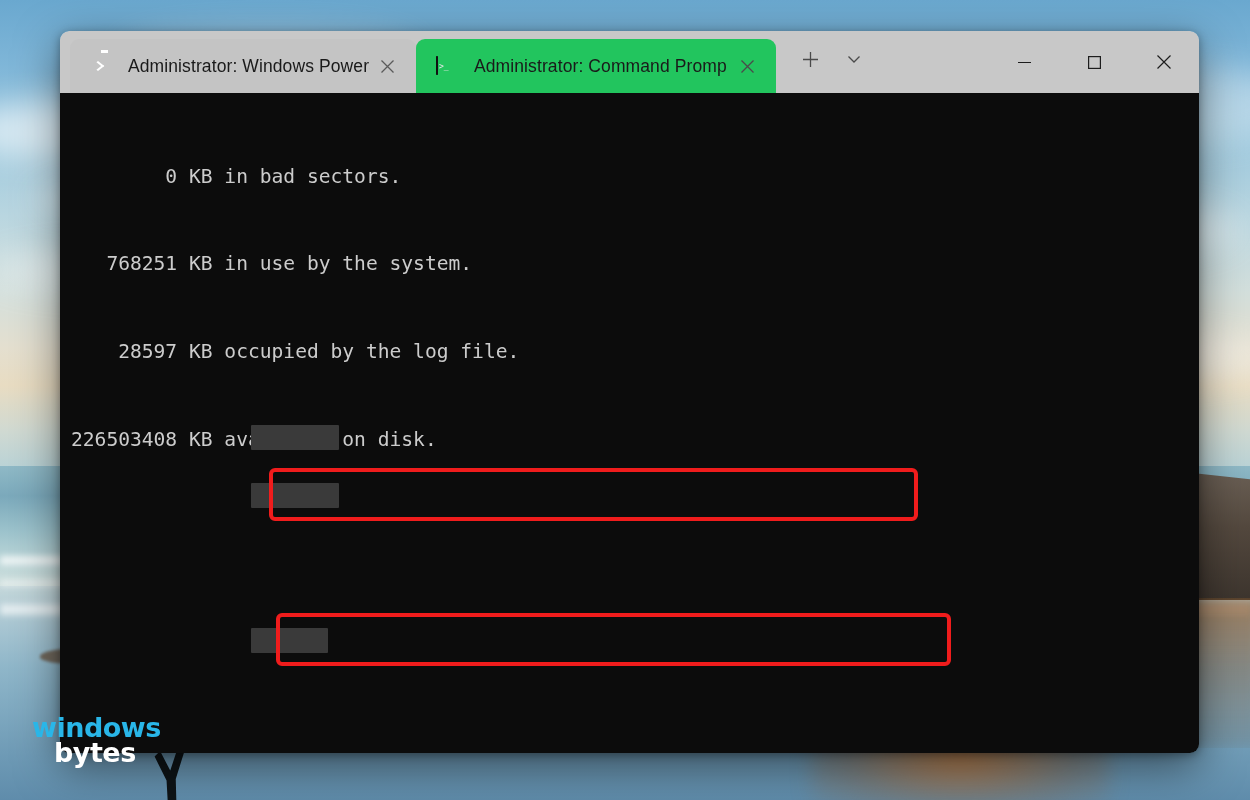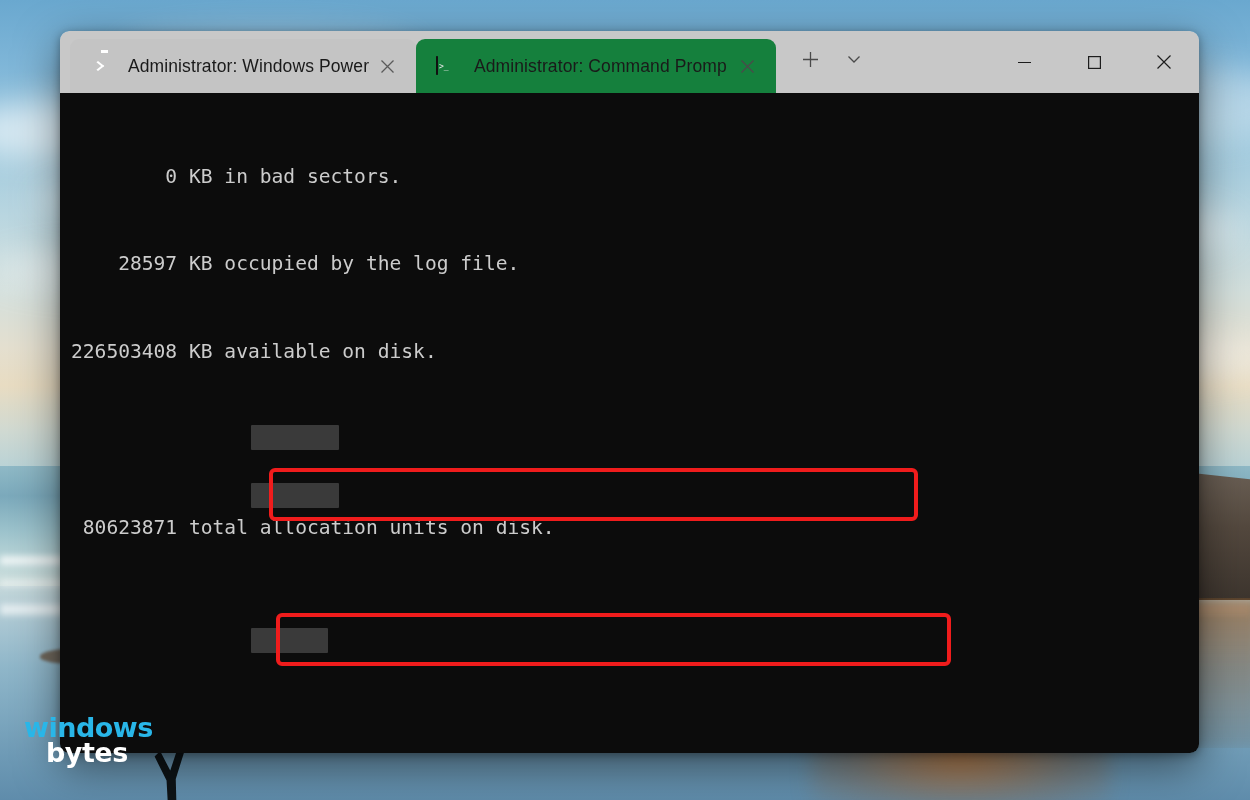--- a/index.html
+++ b/index.html
@@ -114,21 +114,21 @@
     position: absolute;
     right: 140px; top: 700px;
     width: 300px; height: 110px;
     background: radial-gradient(ellipse at center, rgba(196,118,52,0.85) 0%, rgba(150,92,46,0.35) 55%, rgba(120,80,50,0) 100%);
     filter: blur(10px);
   }
 
   
   #watermark {
     position: absolute;
-    left: 24px;
+    left: 32px;
     top: 716px;
     z-index: 40;
     line-height: 0.92;
     font-family: "DejaVu Sans", sans-serif;
     pointer-events: none;
     user-select: none;
   }
   #watermark .wm-top {
     display: block;
     font-size: 27px;
@@ -178,21 +178,21 @@
     display: flex;
     align-items: center;
     height: 54px;
     margin-bottom: 0;
     padding: 0 6px 0 20px;
     border-radius: 9px 9px 0 0;
     cursor: default;
     min-width: 0;
   }
   .tab.inactive { background: #c4c4c4; width: 346px; }
-  .tab.active   { background: #15803d; width: 360px; }
+  .tab.active   { background: #22c55e; width: 360px; }
 
   .tab-icon {
     flex: 0 0 auto;
     width: 22px; height: 19px;
     margin-right: 16px;
     position: relative;
   }
   .icon-pwsh {
     width: 21px; height: 21px;
     background: #3a6fd8;
@@ -416,24 +416,24 @@
           </svg>
         </span>
       </div>
 
     </div>
 
     <div id="terminal-body">
 
       <div class="term-lines">
         <div class="term-line">        0 KB in bad sectors.</div>
+        <div class="term-line">   768251 KB in use by the system.</div>
         <div class="term-line">    28597 KB occupied by the log file.</div>
         <div class="term-line">226503408 KB available on disk.</div>
         <div class="term-line blank"></div>
-        <div class="term-line"> 80623871 total allocation units on disk.</div>
         
         
         
         
         
         
         
         
         
         

